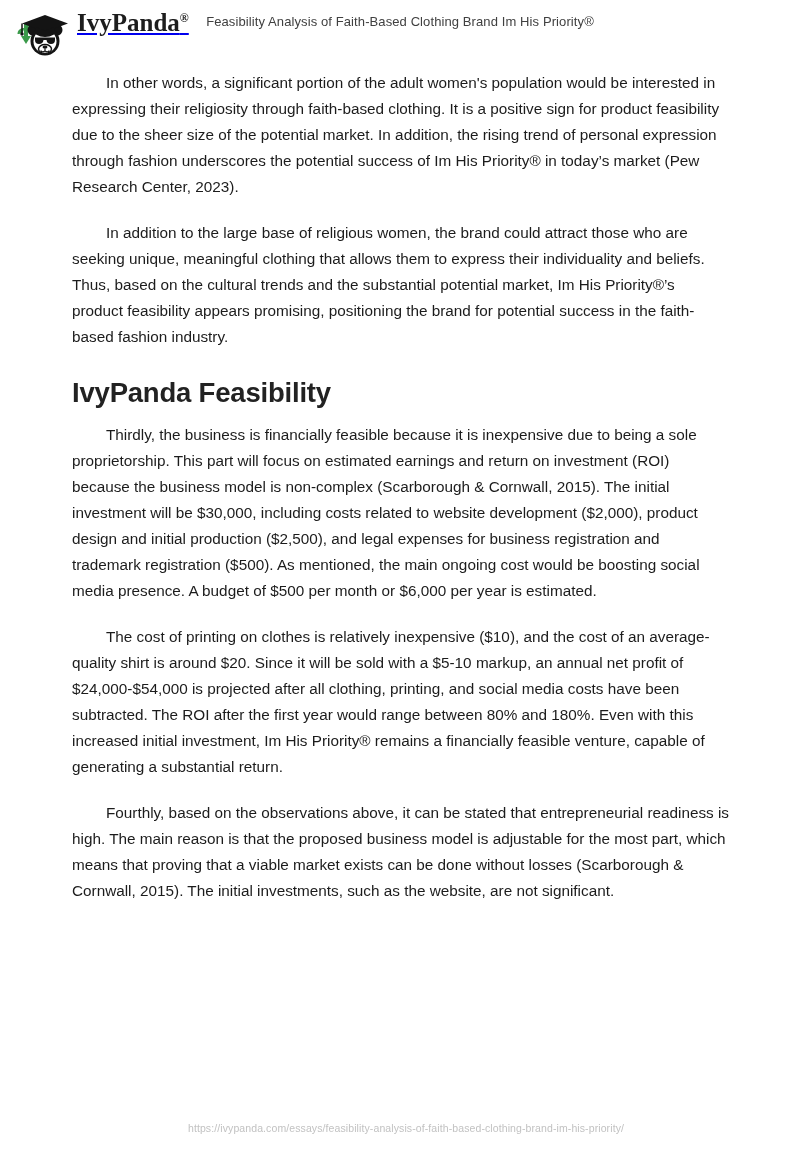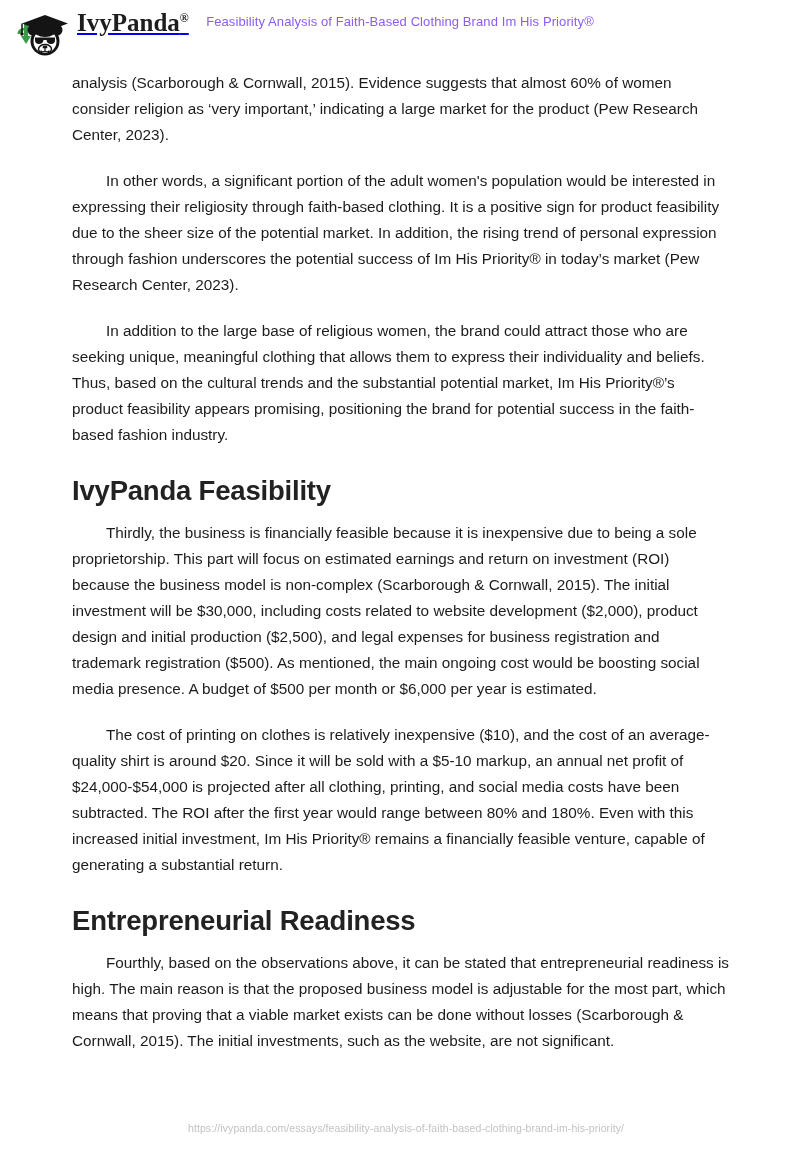--- a/index.html
+++ b/index.html
@@ -50,21 +50,21 @@
     vertical-align: super;
     font-weight: bold;
   }
   .header-title {
     position: absolute;
     left: 0;
     right: 0;
     top: 14px;
     text-align: center;
     font-size: 13px;
-    color: #8b5cf6;
+    color: #404040;
     font-family: "Liberation Sans", sans-serif;
     letter-spacing: 0.1px;
   }
 
   
   .content {
     position: absolute;
     left: 72px;
     top: 70px;
     width: 658px;
@@ -147,25 +147,23 @@
         </g>
       </svg>
     </span>
     <span class="brand-name"><span>IvyPanda</span><span class="reg">®</span></span>
   </a>
 
   <div class="header-title">Feasibility Analysis of Faith-Based Clothing Brand Im His Priority®</div>
 </div>
 
 <div class="content">
-    <p class="para">analysis (Scarborough &amp; Cornwall, 2015). Evidence suggests that almost 60% of women consider religion as ‘very important,’ indicating a large market for the product (Pew Research Center, 2023).</p>
     <p class="para indent">In other words, a significant portion of the adult women's population would be interested in expressing their religiosity through faith-based clothing. It is a positive sign for product feasibility due to the sheer size of the potential market. In addition, the rising trend of personal expression through fashion underscores the potential success of Im His Priority® in today’s market (Pew Research Center, 2023).</p>
     <p class="para indent">In addition to the large base of religious women, the brand could attract those who are seeking unique, meaningful clothing that allows them to express their individuality and beliefs. Thus, based on the cultural trends and the substantial potential market, Im His Priority®’s product feasibility appears promising, positioning the brand for potential success in the faith-based fashion industry.</p>
     <h2 class="section-heading">IvyPanda Feasibility</h2>
     <p class="para indent">Thirdly, the business is financially feasible because it is inexpensive due to being a sole proprietorship. This part will focus on estimated earnings and return on investment (ROI) because the business model is non-complex (Scarborough &amp; Cornwall, 2015). The initial investment will be $30,000, including costs related to website development ($2,000), product design and initial production ($2,500), and legal expenses for business registration and trademark registration ($500). As mentioned, the main ongoing cost would be boosting social media presence. A budget of $500 per month or $6,000 per year is estimated.</p>
     <p class="para indent">The cost of printing on clothes is relatively inexpensive ($10), and the cost of an average-quality shirt is around $20. Since it will be sold with a $5-10 markup, an annual net profit of $24,000-$54,000 is projected after all clothing, printing, and social media costs have been subtracted. The ROI after the first year would range between 80% and 180%. Even with this increased initial investment, Im His Priority® remains a financially feasible venture, capable of generating a substantial return.</p>
-    <h2 class="section-heading">Entrepreneurial Readiness</h2>
     <p class="para indent">Fourthly, based on the observations above, it can be stated that entrepreneurial readiness is high. The main reason is that the proposed business model is adjustable for the most part, which means that proving that a viable market exists can be done without losses (Scarborough &amp; Cornwall, 2015). The initial investments, such as the website, are not significant.</p>
   </div>
 
 <div class="page-footer">
   <a class="footer-url" href="#">https://ivypanda.com/essays/feasibility-analysis-of-faith-based-clothing-brand-im-his-priority/</a>
 </div>
 
 </body></html>

